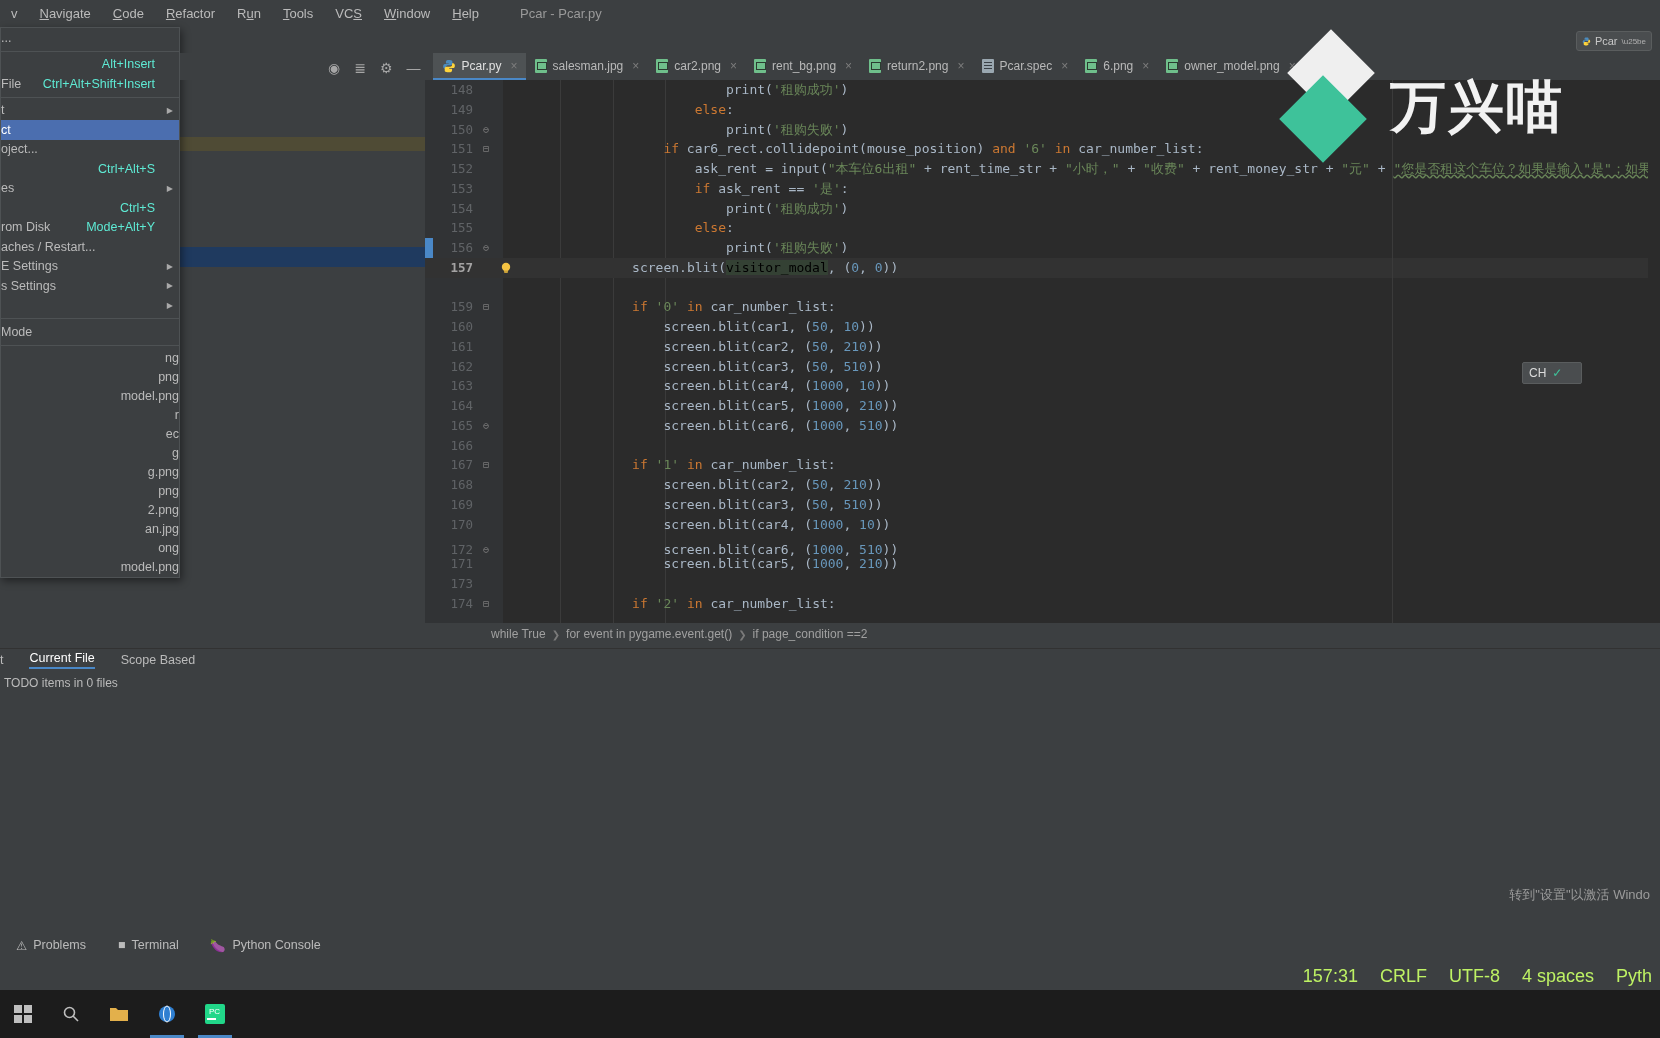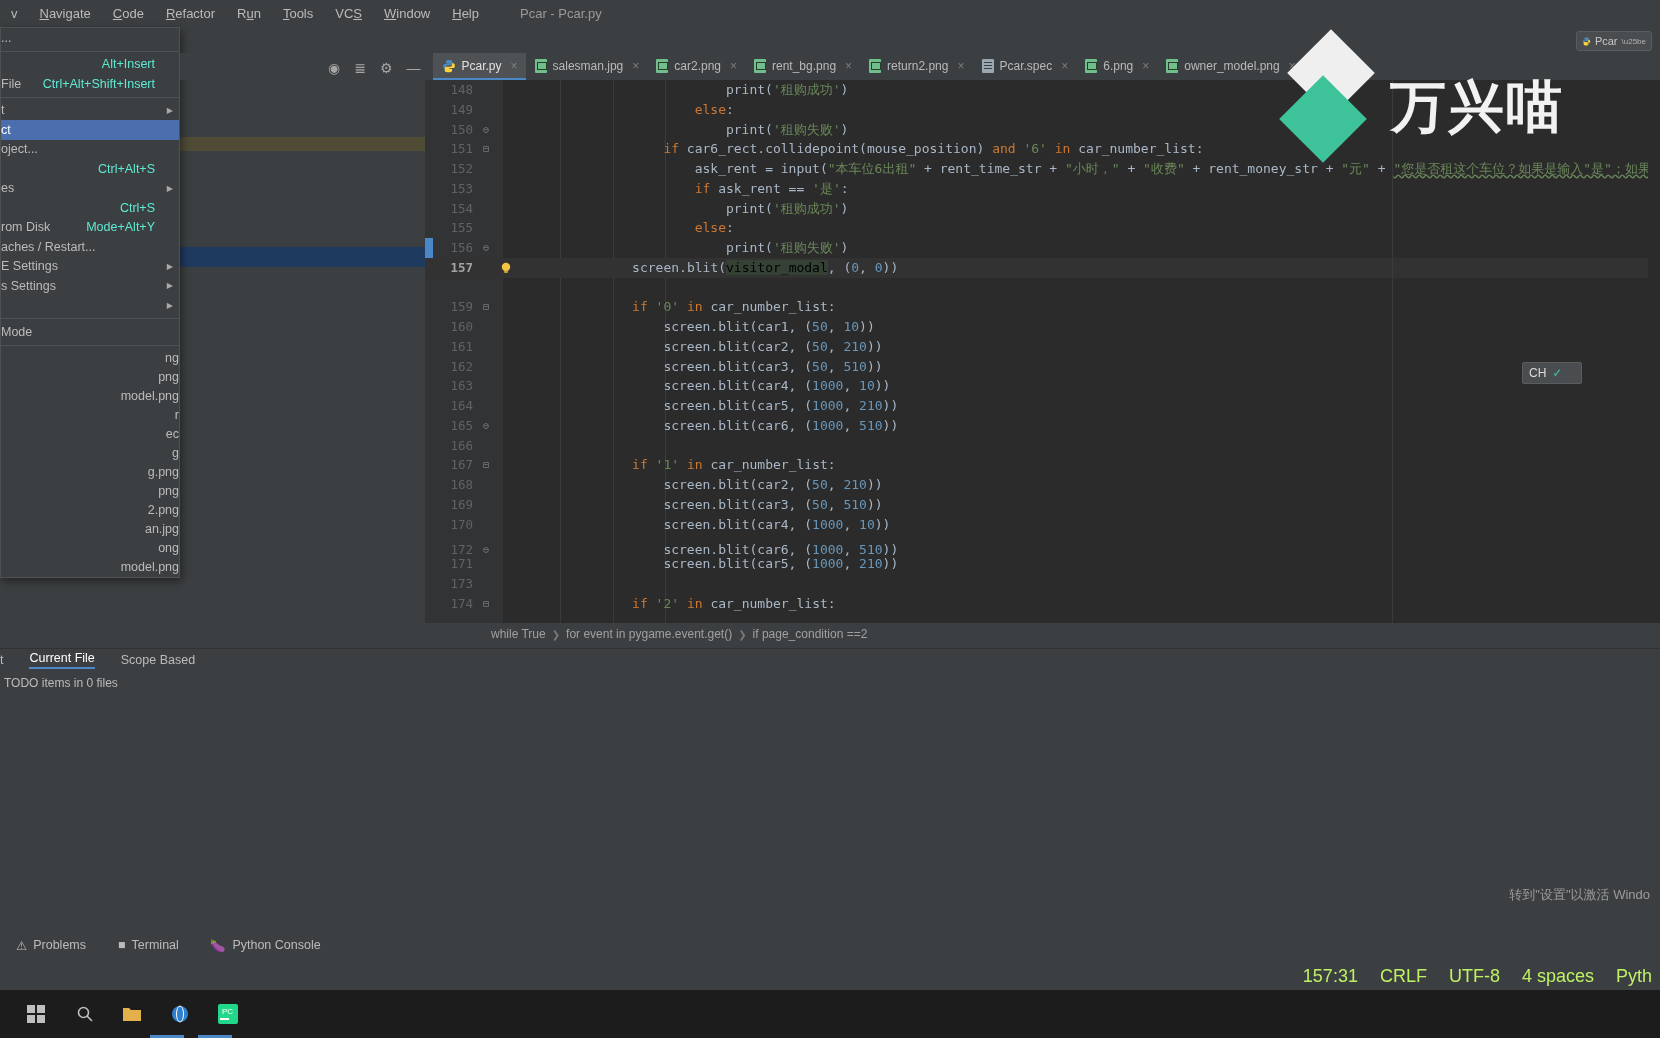--- a/index.html
+++ b/index.html
@@ -112,21 +112,21 @@
 
   
   .statusbar { position:absolute; left:0; top:962px; width:1660px; height:28px; background:#3c3f41;
                display:flex; align-items:center; justify-content:flex-end; gap:22px; padding-right:8px; }
   .statusbar .si { color:#bef264; font-size:18px; white-space:nowrap; }
   .statusleft { position:absolute; left:0; top:962px; height:28px; display:flex; align-items:center; gap:10px; padding-left:4px; }
   .statusleft .si { color:#b6b6b6; font-size:12.5px; }
 
   
   .taskbar { position:absolute; left:0; top:990px; width:1660px; height:48px; background:#1c1c1c; display:flex; align-items:center; gap:2px; }
-  .tbitem { width:46px; height:48px; display:flex; align-items:center; justify-content:flex-end; position:relative; }
+  .tbitem { width:46px; height:48px; display:flex; align-items:center; justify-content:center; position:relative; }
   .tbitem.act:after { content:""; position:absolute; bottom:0; left:6px; right:6px; height:3px; background:#4a88c7; }
 
   
   .wmk { position:absolute; left:1290px; top:40px; width:370px; height:120px; pointer-events:none; }
   .wmk .dia1 { position:absolute; left:10px; top:2px; width:62px; height:62px; background:#efefef; transform:rotate(45deg); }
   .wmk .dia2 { position:absolute; left:2px; top:48px; width:62px; height:62px; background:#3ec29a; transform:rotate(45deg); }
   .wmk .wtext { position:absolute; left:100px; top:30px; color:#f2f2f2; font-size:56px; font-weight:bold;
                 letter-spacing:2px; white-space:nowrap; font-family:"DejaVu Sans", sans-serif; }
 
   

